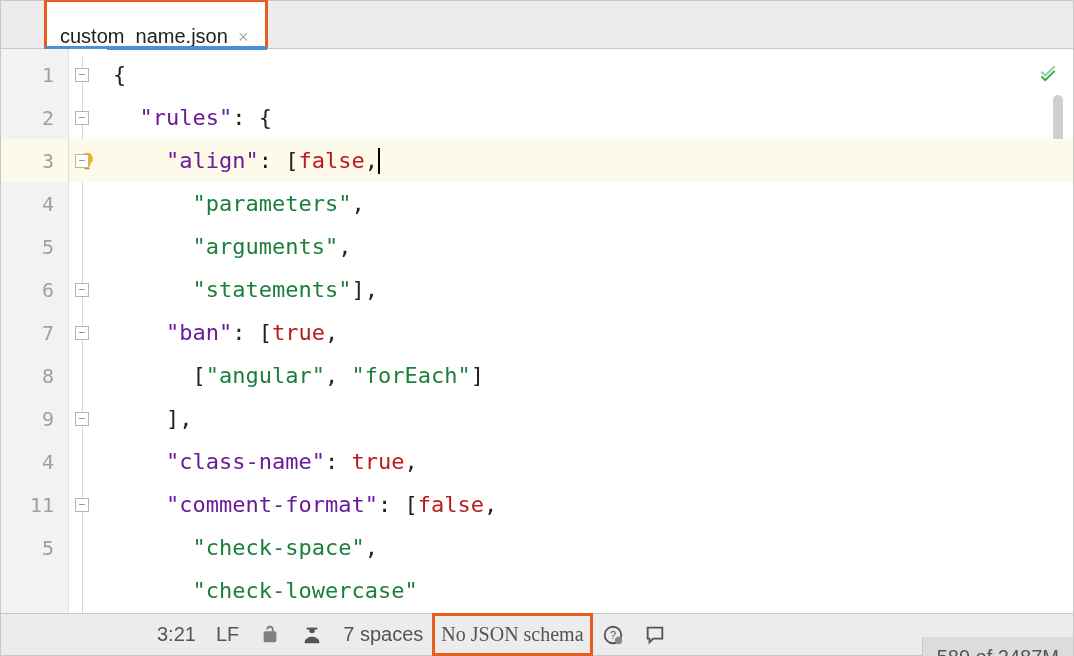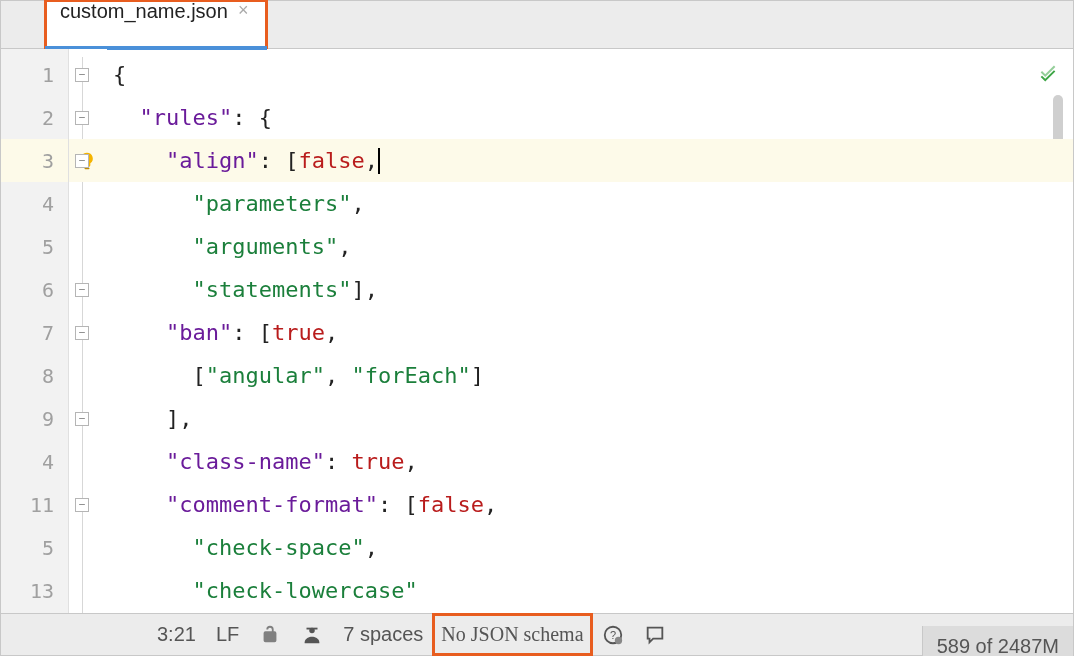--- a/index.html
+++ b/index.html
@@ -26,21 +26,21 @@
     align-items: flex-end;
     padding-left: 44px;
     position: relative;
   }
   .tab {
     height: 48px;
     background: #fff;
     border-right: 1px solid #c8c8c8;
     border-left: 1px solid #c8c8c8;
     display: flex;
-    align-items: flex-start;
+    align-items: flex-end;
     padding: 0 18px 0 14px;
     font-family: -apple-system, "Segoe UI", Arial, sans-serif;
     font-size: 20px;
     position: relative;
     color: #222;
     gap: 10px;
   }
   .tab .underline {
     position: absolute;
     left: -1px; right: -1px; bottom: -2px;
@@ -145,21 +145,21 @@
     width: 10px; height: 60px;
     background: #cfcfcf;
     border-radius: 5px;
   }
   
   .statusbar {
     height: 42px;
     background: #ececec;
     border-top: 1px solid #c8c8c8;
     display: flex;
-    align-items: center;
+    align-items: flex-start;
     font-family: -apple-system, "Segoe UI", Arial, sans-serif;
     font-size: 20px;
     color: #555;
   }
   .statusbar .spacer0 { width: 146px; }
   .statusbar .cell { padding: 0 10px; display: flex; align-items: center; gap: 4px; height: 100%; }
   .statusbar .icon { width: 22px; height: 22px; }
   .statusbar .schema {
     outline: 3px solid #e85d1f;
     outline-offset: -2px;
@@ -197,21 +197,20 @@
         <div class="row hl">3</div>
         <div class="row">4</div>
         <div class="row">5</div>
         <div class="row">6</div>
         <div class="row">7</div>
         <div class="row">8</div>
         <div class="row">9</div>
         <div class="row">4</div>
         <div class="row">11</div>
         <div class="row">5</div>
-        <div class="row">13</div>
       </div>
     <div class="foldcol" id="foldcol">
       <div class="fold-spine"></div>
     <div class="row">
           <div class="fold-toggle">−</div>
         </div>
         <div class="row">
           <div class="fold-toggle">−</div>
         </div>
         <div class="row hl">

